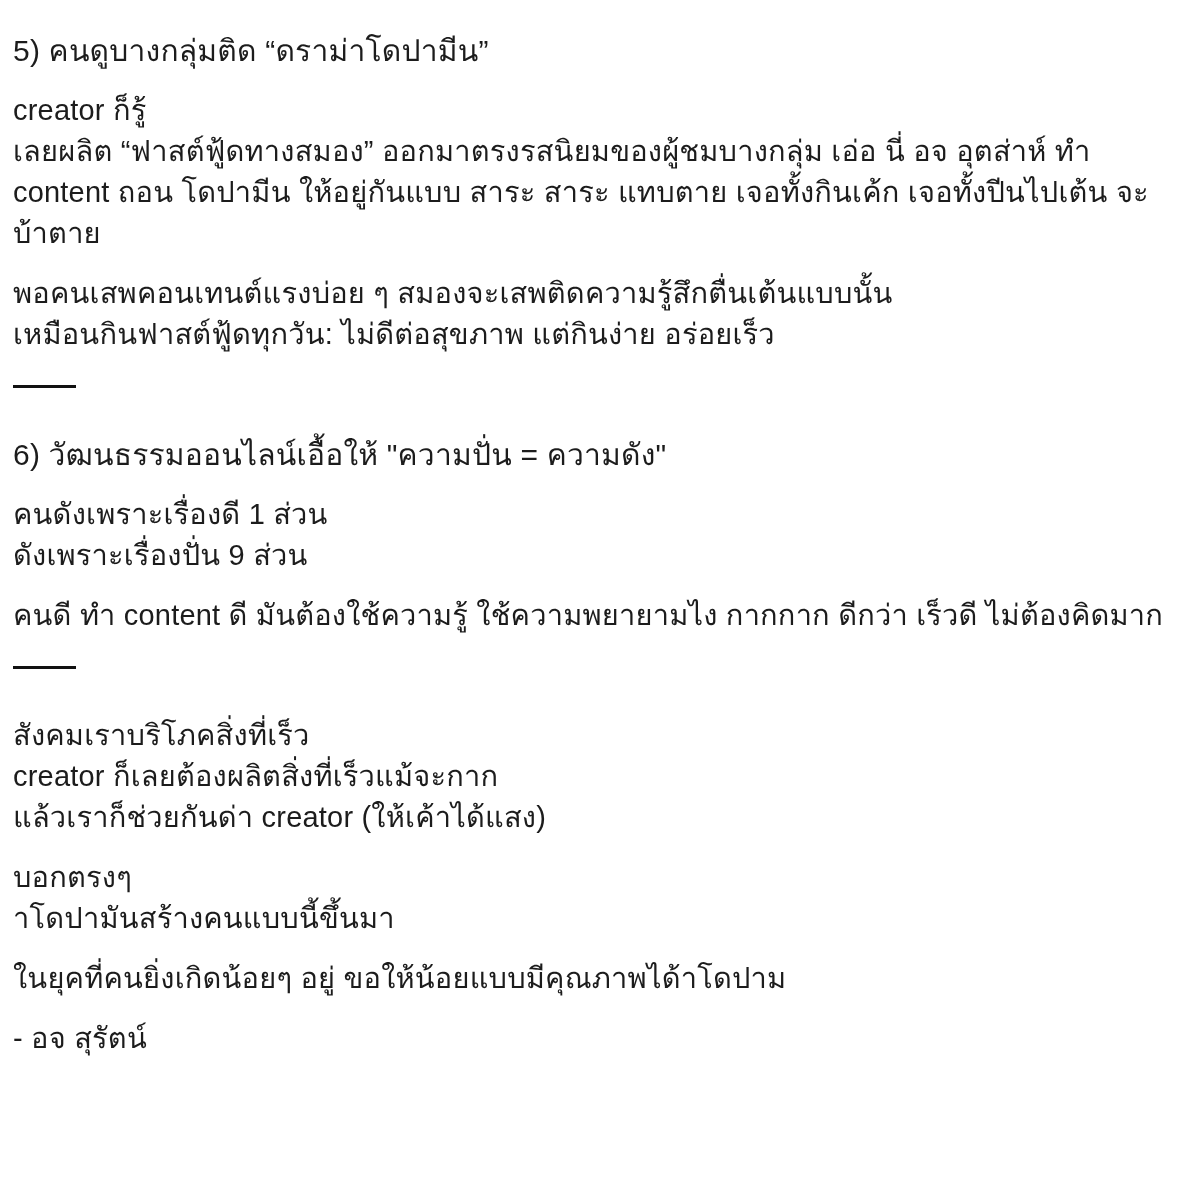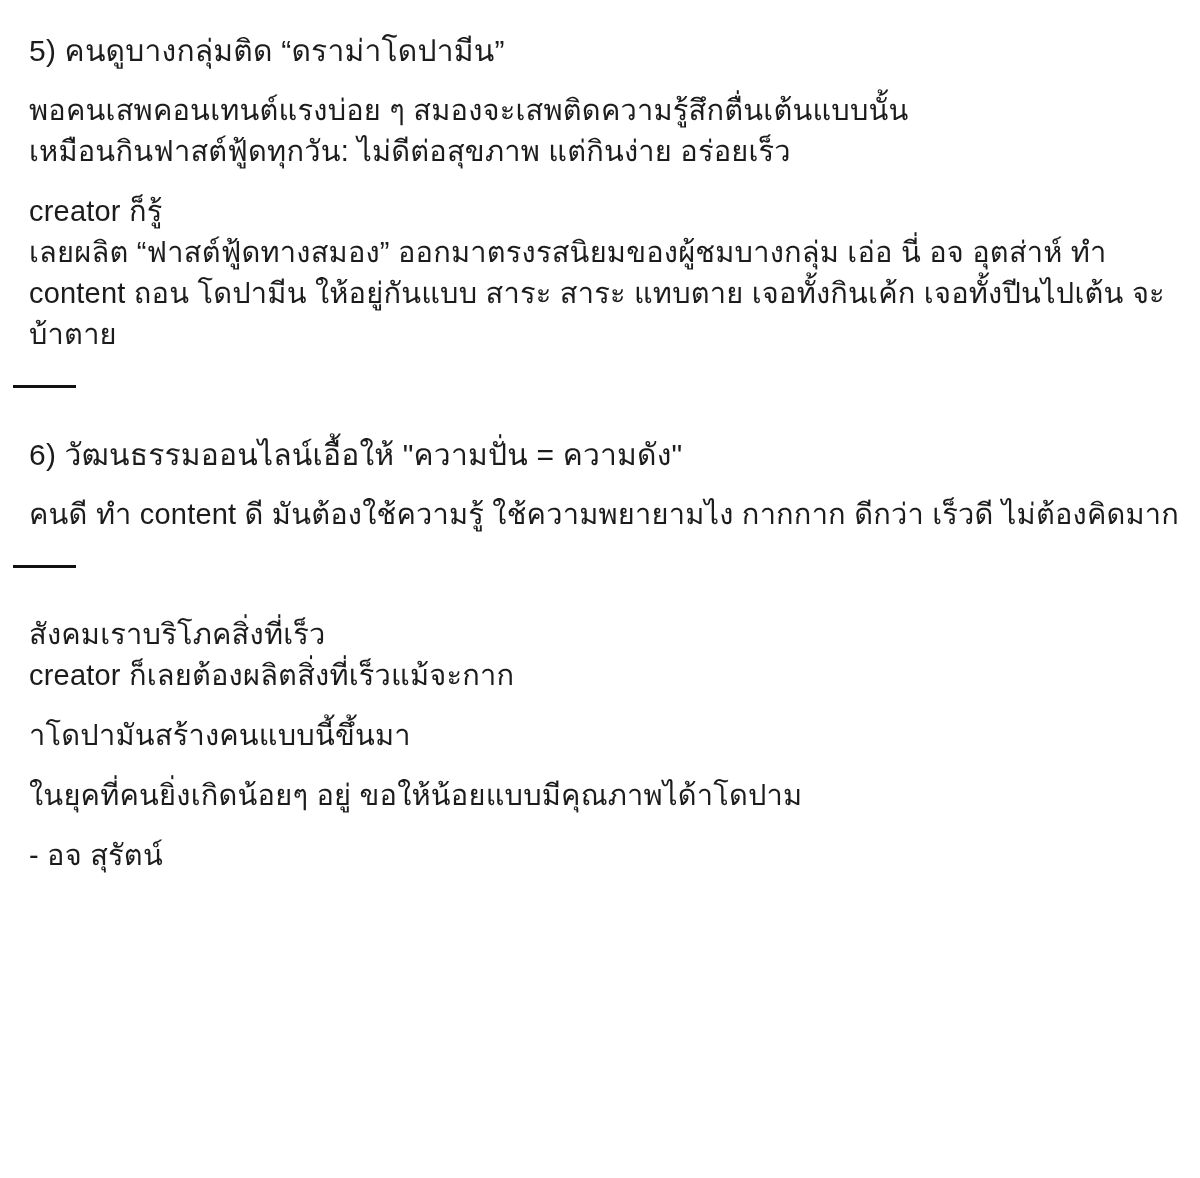--- a/index.html
+++ b/index.html
@@ -10,21 +10,21 @@
   body {
     width: 1200px;
     height: 1178px;
     box-sizing: border-box;
     padding: 30px 14px 0 13px;
     font-family: "Liberation Sans", sans-serif;
     color: #1c1c1c;
     overflow: hidden;
   }
   .doc { width: 100%; }
-  .para { margin: 0 0 19px 16px; }
+  .para { margin: 0 0 19px 0; }
   .line {
     font-size: 29px;
     line-height: 41px;
     white-space: pre-wrap;
     letter-spacing: 0.2px;
   }
   .heading .line { font-size: 30px; }
   .divider {
     width: 63px;
     height: 3px;
@@ -36,51 +36,57 @@
 </head>
 <body>
 
 <div class="doc">
 
   <div class="para heading">
     <div class="line">5) คนดูบางกลุ่มติด “ดราม่าโดปามีน”</div>
   </div>
 
   <div class="para">
-    <div class="line">พอคนเสพคอนเทนต์แรงบ่อย ๆ สมองจะเสพติดความรู้สึกตื่นเต้นแบบนั้น</div>
-    <div class="line">เหมือนกินฟาสต์ฟู้ดทุกวัน: ไม่ดีต่อสุขภาพ แต่กินง่าย อร่อยเร็ว</div>
-  </div>
-
-  <div class="para">
     <div class="line">creator ก็รู้</div>
     <div class="line">เลยผลิต “ฟาสต์ฟู้ดทางสมอง” ออกมาตรงรสนิยมของผู้ชมบางกลุ่ม เอ่อ นี่ อจ อุตส่าห์ ทำ</div>
     <div class="line">content ถอน โดปามีน ให้อยู่กันแบบ สาระ สาระ แทบตาย เจอทั้งกินเค้ก เจอทั้งปีนไปเต้น จะ</div>
     <div class="line">บ้าตาย</div>
+  </div>
+
+  <div class="para">
+    <div class="line">พอคนเสพคอนเทนต์แรงบ่อย ๆ สมองจะเสพติดความรู้สึกตื่นเต้นแบบนั้น</div>
+    <div class="line">เหมือนกินฟาสต์ฟู้ดทุกวัน: ไม่ดีต่อสุขภาพ แต่กินง่าย อร่อยเร็ว</div>
   </div>
 
   <hr class="divider">
 
   <div class="para heading">
     <div class="line">6) วัฒนธรรมออนไลน์เอื้อให้ "ความปั่น = ความดัง"</div>
   </div>
 
 
+  <div class="para">
+    <div class="line">คนดังเพราะเรื่องดี 1 ส่วน</div>
+    <div class="line">ดังเพราะเรื่องปั่น 9 ส่วน</div>
+  </div>
 
   <div class="para">
     <div class="line">คนดี ทำ content ดี มันต้องใช้ความรู้ ใช้ความพยายามไง กากกาก ดีกว่า เร็วดี ไม่ต้องคิดมาก</div>
   </div>
 
   <hr class="divider">
 
   <div class="para">
     <div class="line">สังคมเราบริโภคสิ่งที่เร็ว</div>
     <div class="line">creator ก็เลยต้องผลิตสิ่งที่เร็วแม้จะกาก</div>
+    <div class="line">แล้วเราก็ช่วยกันด่า creator (ให้เค้าได้แสง)</div>
   </div>
 
   <div class="para">
+    <div class="line">บอกตรงๆ</div>
     <div class="line">าโดปามันสร้างคนแบบนี้ขึ้นมา</div>
   </div>
 
   <div class="para">
     <div class="line">ในยุคที่คนยิ่งเกิดน้อยๆ อยู่ ขอให้น้อยแบบมีคุณภาพได้าโดปาม</div>
   </div>
 
   <div class="para">
     <div class="line">- อจ สุรัตน์</div>
   </div>

